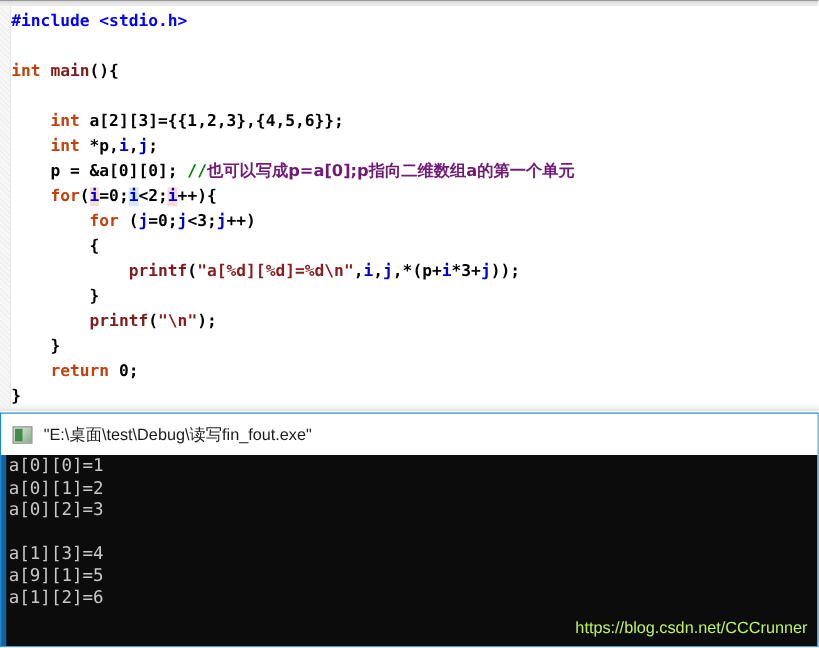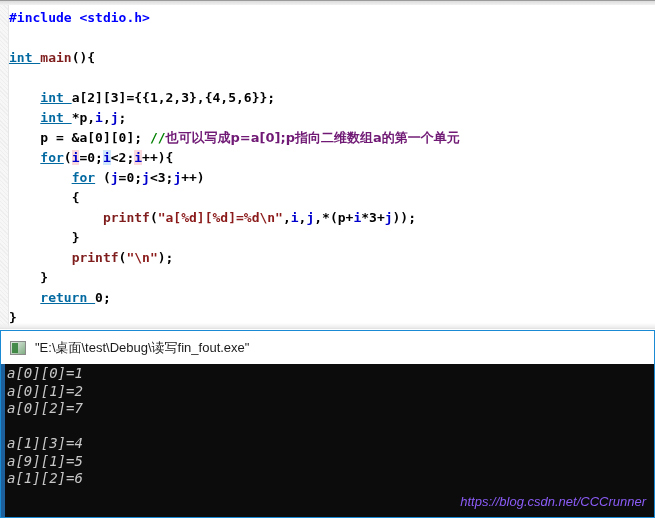--- a/index.html
+++ b/index.html
@@ -69,21 +69,21 @@
     color: #000000;
     padding-top: 3px;
   }
 
   .code-line {
     height: 20px;
     white-space: pre;
   }
 
   .tok-pre      { color: #0000ff; }   
-  .tok-kw       { color: #0369a1; text-decoration: underline; }
+  .tok-kw       { color: #c2410c; }
   .tok-fn       { color: #7f1d1d; }   
   .tok-str      { color: #8b1a1a; }
   .tok-plain    { color: #000000; }
   .tok-ident    { color: #0000cd; }
   .tok-comment  { color: #701a75; font-family: "DejaVu Sans", sans-serif; font-weight: bold; }
   .tok-comment-slash { color: #008000; font-family: "DejaVu Sans Mono", monospace; font-weight: bold; }
 
   .hl-pink { background: #fadadd; }
   .hl-blue { background: #cfe8fb; }
 
@@ -143,21 +143,20 @@
     font-size: 13px;
     color: #1b1b1b;
     white-space: nowrap;
   }
 
   .console-screen {
     position: relative;
     height: 153px;
     background: #0c0c0c;
     overflow: hidden;
-    font-style: italic;
   }
 
   .console-scroll-rail {
     position: absolute;
     left: 0;
     top: 0;
     width: 4px;
     height: 100%;
     background: #1d5f9a;
   }
@@ -173,21 +172,21 @@
     white-space: pre;
   }
   .console-line { height: 17.5px; white-space: pre; }
 
   .watermark {
     position: absolute;
     right: 8px;
     bottom: 8px;
     font-family: "Liberation Sans", sans-serif;
     font-size: 13px;
-    color: #8b5cf6;
+    color: #bef264;
     white-space: nowrap;
   }
 </style>
 </head>
 <body>
 
 <div id="screen">
 
   <div class="editor-pane">
 
@@ -202,19 +201,19 @@
 
   <div class="console-window">
 
     <div class="console-titlebar">
       <div class="console-icon"></div>
       <div class="console-title-text">"E:\桌面\test\Debug\读写fin_fout.exe"</div>
     </div>
 
     <div class="console-screen">
       <div class="console-scroll-rail"></div>
-      <div class="console-text" id="console-text"><div class="console-line">a[0][0]=1</div><div class="console-line">a[0][1]=2</div><div class="console-line">a[0][2]=7</div><div class="console-line">&nbsp;</div><div class="console-line">a[1][3]=4</div><div class="console-line">a[9][1]=5</div><div class="console-line">a[1][2]=6</div><div class="console-line">&nbsp;</div></div>
+      <div class="console-text" id="console-text"><div class="console-line">a[0][0]=1</div><div class="console-line">a[0][1]=2</div><div class="console-line">a[0][2]=3</div><div class="console-line">&nbsp;</div><div class="console-line">a[1][3]=4</div><div class="console-line">a[9][1]=5</div><div class="console-line">a[1][2]=6</div><div class="console-line">&nbsp;</div></div>
       <div class="watermark">https://blog.csdn.net/CCCrunner</div>
     </div>
 
   </div>
 
 </div>
 
 </body></html>

